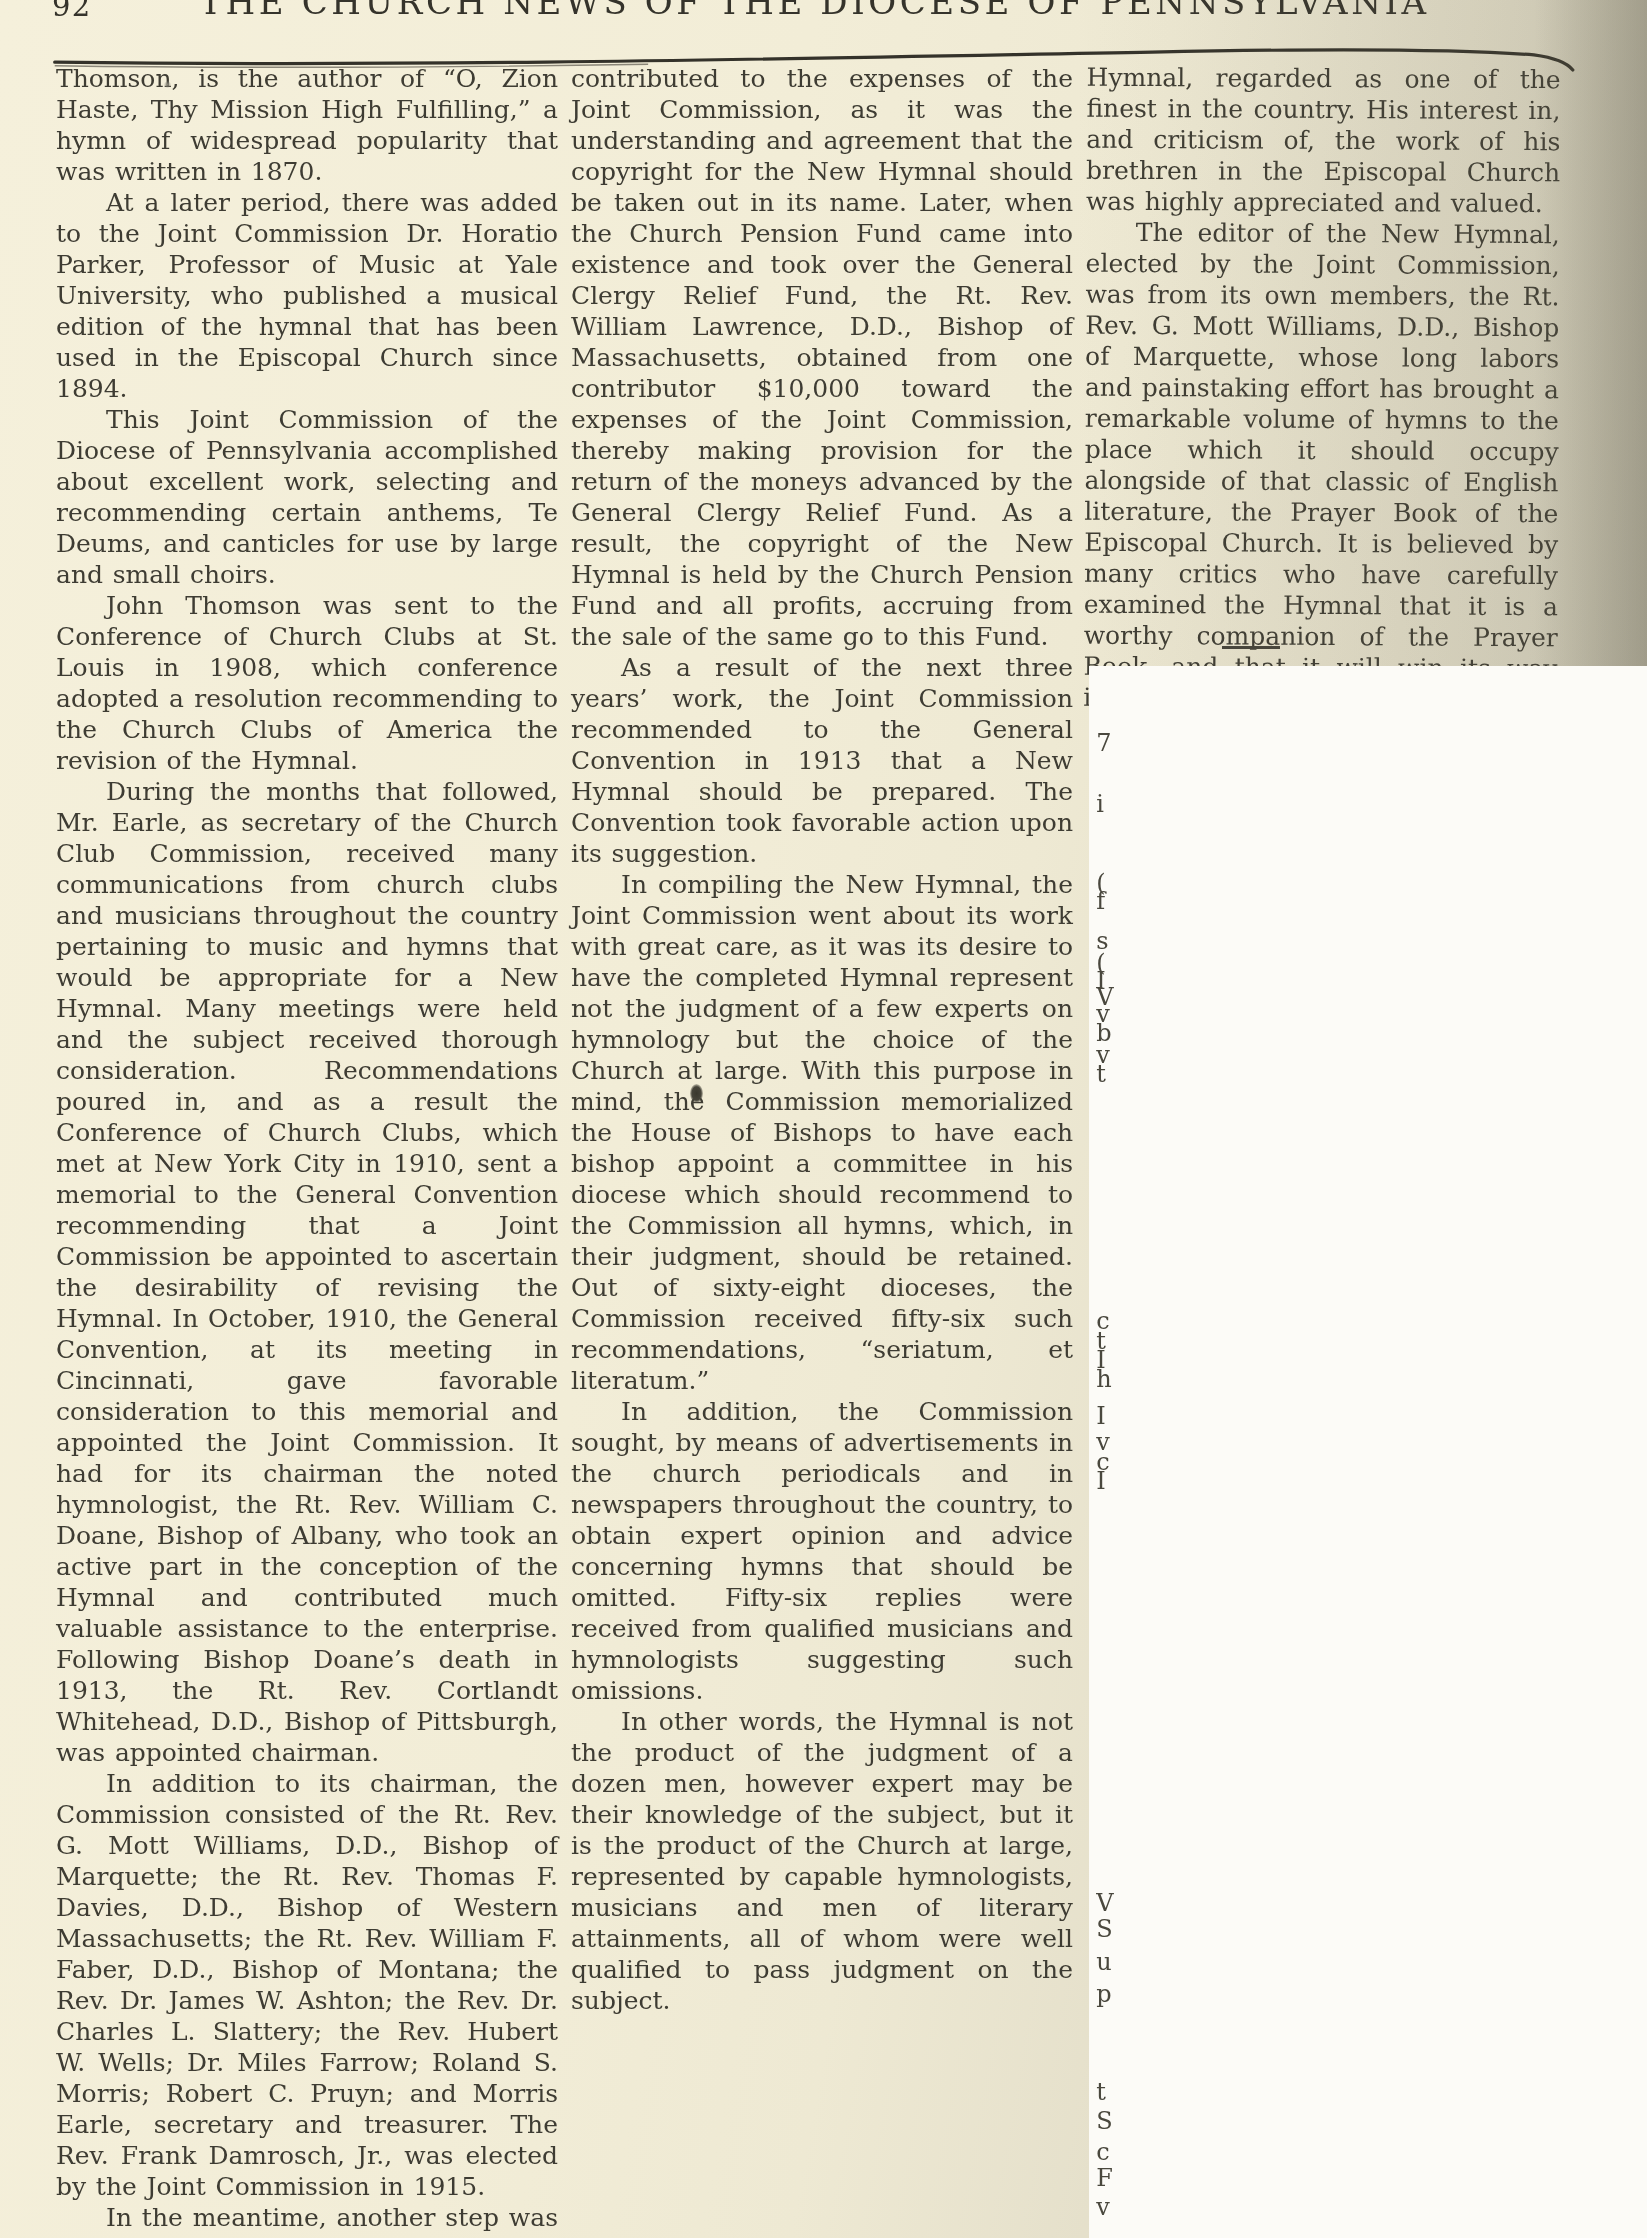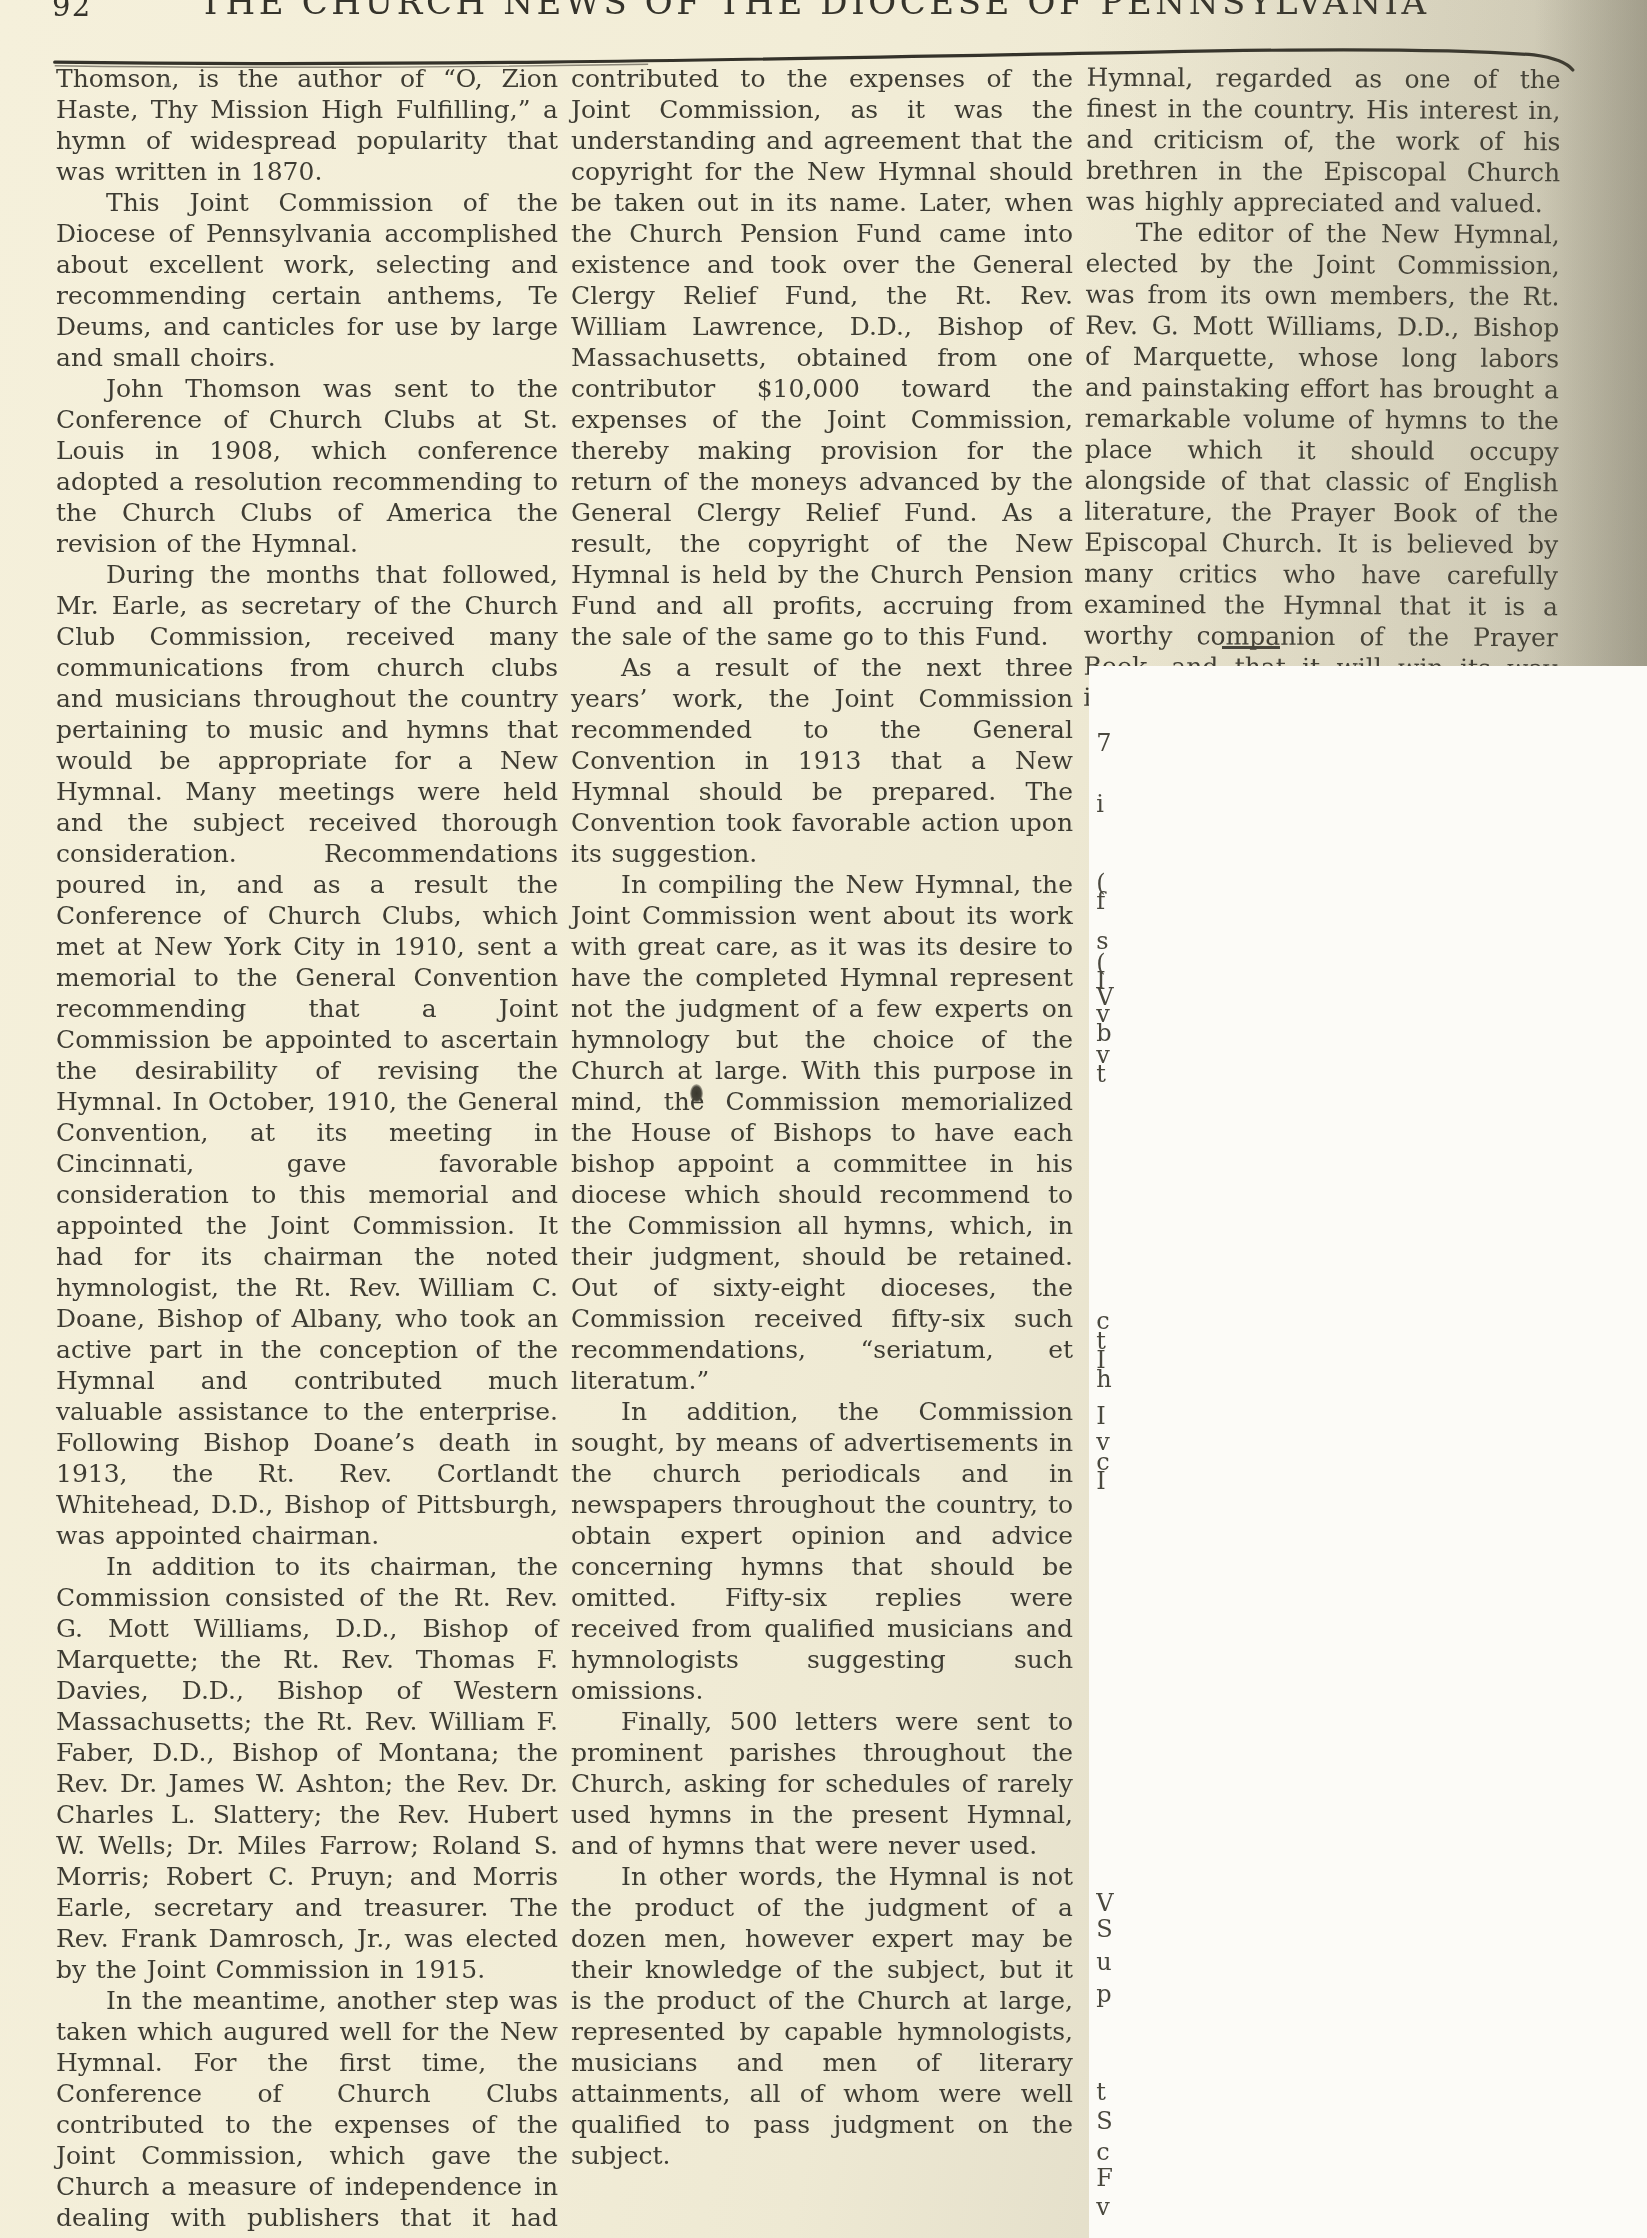--- a/index.html
+++ b/index.html
@@ -60,32 +60,32 @@
   <span class="pagenum">92</span>
   <div class="title">THE CHURCH NEWS OF THE DIOCESE OF PENNSYLVANIA</div>
 
   <svg class="rule-svg" width="1647" height="94" viewBox="0 0 2287 130">
     <path d="M 76 86 C 600 93 1150 80 1600 72 C 1850 67 2040 69 2130 76 C 2160 80 2176 87 2184 97" stroke="#34322a" stroke-width="4.5" fill="none" stroke-linecap="round"></path>
     <path d="M 76 91 C 350 95 650 93 900 89" stroke="#34322a" stroke-width="2" fill="none" opacity="0.55"></path>
   </svg>
 
   <div class="col col1">
       <p class="flush">Thomson, is the author of “O, Zion Haste, Thy Mission High Fulfilling,” a hymn of widespread popularity that was written in 1870.</p>
+      <p class="indent">At a later period, there was added to the Joint Commission Dr. Horatio Parker, Professor of Music at Yale University, who published a musical edition of the hymnal that has been used in the Episcopal Church since 1894.</p>
       <p class="indent">This Joint Commission of the Diocese of Pennsylvania accomplished about excellent work, selecting and recommending certain anthems, Te Deums, and canticles for use by large and small choirs.</p>
       <p class="indent">John Thomson was sent to the Conference of Church Clubs at St. Louis in 1908, which conference adopted a resolution recommending to the Church Clubs of America the revision of the Hymnal.</p>
       <p class="indent">During the months that followed, Mr. Earle, as secretary of the Church Club Commission, received many communications from church clubs and musicians throughout the country pertaining to music and hymns that would be appropriate for a New Hymnal. Many meetings were held and the subject received thorough consideration. Recommendations poured in, and as a result the Conference of Church Clubs, which met at New York City in 1910, sent a memorial to the General Convention recommending that a Joint Commission be appointed to ascertain the desirability of revising the Hymnal. In October, 1910, the General Convention, at its meeting in Cincinnati, gave favorable consideration to this memorial and appointed the Joint Commission. It had for its chairman the noted hymnologist, the Rt. Rev. William C. Doane, Bishop of Albany, who took an active part in the conception of the Hymnal and contributed much valuable assistance to the enterprise. Following Bishop Doane’s death in 1913, the Rt. Rev. Cortlandt Whitehead, D.D., Bishop of Pittsburgh, was appointed chairman.</p>
       <p class="indent">In addition to its chairman, the Commission consisted of the Rt. Rev. G. Mott Williams, D.D., Bishop of Marquette; the Rt. Rev. Thomas F. Davies, D.D., Bishop of Western Massachusetts; the Rt. Rev. William F. Faber, D.D., Bishop of Montana; the Rev. Dr. James W. Ashton; the Rev. Dr. Charles L. Slattery; the Rev. Hubert W. Wells; Dr. Miles Farrow; Roland S. Morris; Robert C. Pruyn; and Morris Earle, secretary and treasurer. The Rev. Frank Damrosch, Jr., was elected by the Joint Commission in 1915.</p>
       <p class="indent">In the meantime, another step was taken which augured well for the New Hymnal. For the first time, the Conference of Church Clubs contributed to the expenses of the Joint Commission, which gave the Church a measure of independence in dealing with publishers that it had never previously enjoyed.</p>
     </div>
   <div class="col col2">
       <p class="flush">contributed to the expenses of the Joint Commission, as it was the understanding and agreement that the copyright for the New Hymnal should be taken out in its name.  Later, when the Church Pension Fund came into existence and took over the General Clergy Relief Fund, the Rt. Rev. William Lawrence, D.D., Bishop of Massachusetts, obtained from one contributor $10,000 toward the expenses of the Joint Commission, thereby making provision for the return of the moneys advanced by the General Clergy Relief Fund.  As a result, the copyright of the New Hymnal is held by the Church Pension Fund and all profits, accruing from the sale of the same go to this Fund.</p>
       <p class="indent">As a result of the next three years’ work, the Joint Commission recommended to the General Convention in 1913 that a New Hymnal should be prepared.  The Convention took favorable action upon its suggestion.</p>
       <p class="indent">In compiling the New Hymnal, the Joint Commission went about its work with great care, as it was its desire to have the completed Hymnal represent not the judgment of a few experts on hymnology but the choice of the Church at large.  With this purpose in mind, the Commission memorialized the House of Bishops to have each bishop appoint a committee in his diocese which should recommend to the Commission all hymns, which, in their judgment, should be retained.  Out of sixty-eight dioceses, the Commission received fifty-six such recommendations, “seriatum, et literatum.”</p>
       <p class="indent">In addition, the Commission sought, by means of advertisements in the church periodicals and in newspapers throughout the country, to obtain expert opinion and advice concerning hymns that should be omitted.  Fifty-six replies were received from qualified musicians and hymnologists suggesting such omissions.</p>
-      <p class="indent">Finally, 500 letters were sent to prominent parishes throughout the Church, asking for schedules of rarely used hymns in the present Hymnal, and of hymns that were never used.</p>
       <p class="indent">In other words, the Hymnal is not the product of the judgment of a dozen men, however expert may be their knowledge of the subject, but it is the product of the Church at large, represented by capable hymnologists, musicians and men of literary attainments, all of whom were well qualified to pass judgment on the subject.</p>
     </div>
   <div class="col col3">
       <p class="flush">Hymnal, regarded as one of the finest in the country.  His interest in, and criticism of, the work of his brethren in the Episcopal Church was highly appreciated and valued.</p>
       <p class="indent">The editor of the New Hymnal, elected by the Joint Commission, was from its own members, the Rt. Rev. G. Mott Williams, D.D., Bishop of Marquette, whose long labors and painstaking effort has brought a remarkable volume of hymns to the place which it should occupy alongside of that classic of English literature, the Prayer Book of the Episcopal Church.  It is believed by many critics who have carefully examined the Hymnal that it is a worthy companion of the Prayer Book, and that it will win its way into the hearts of the people.</p>
     </div>
 
   <div class="end-rule"></div>
 
   <div class="shade shade-col3"></div>

